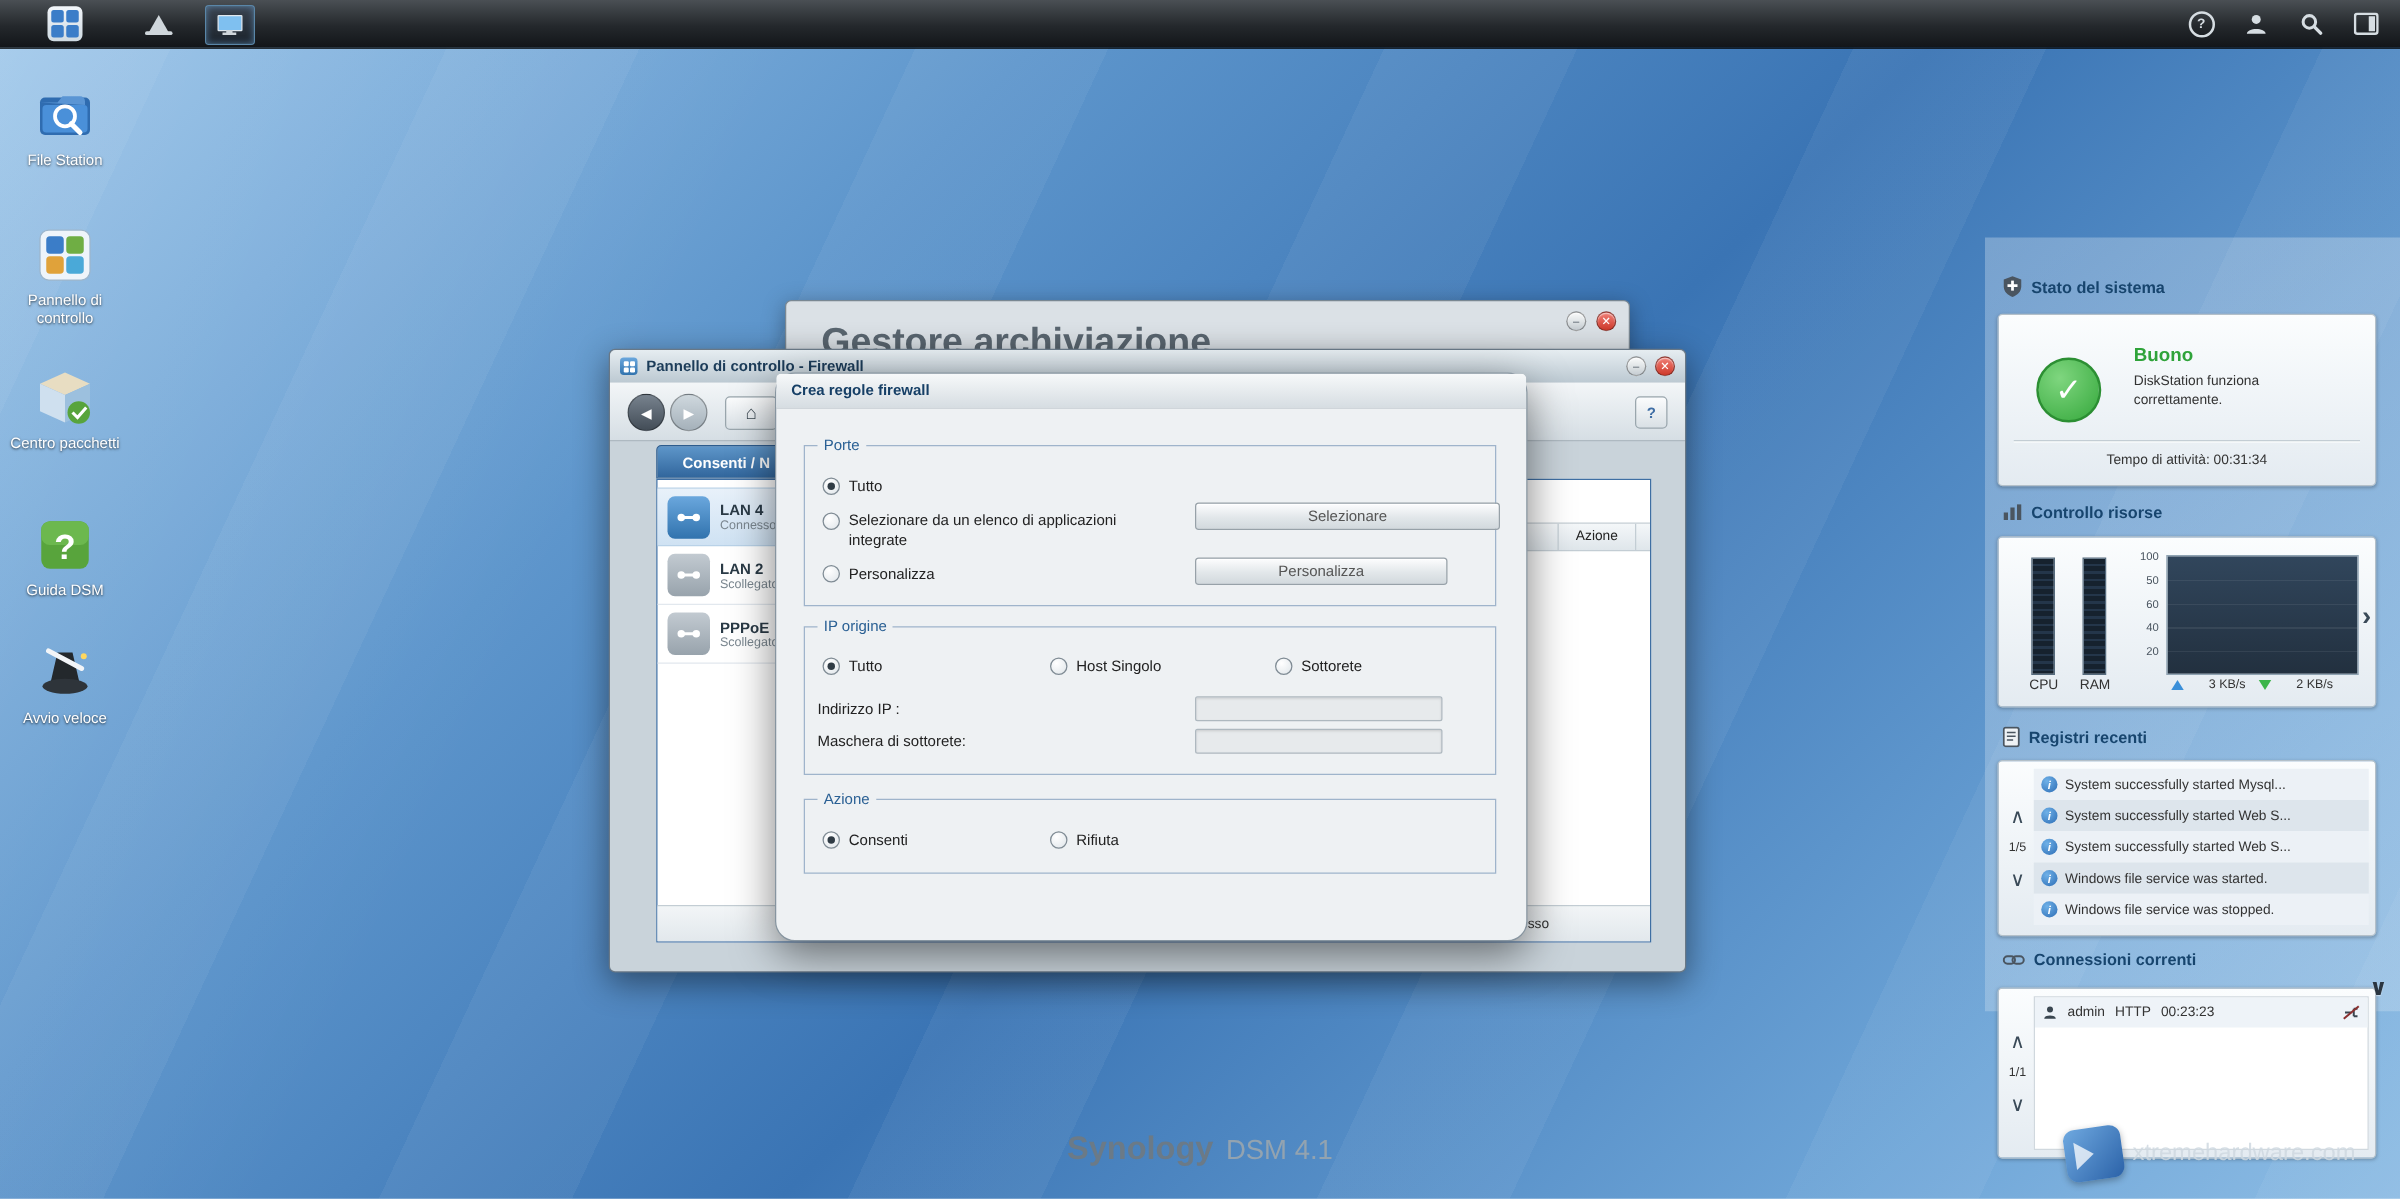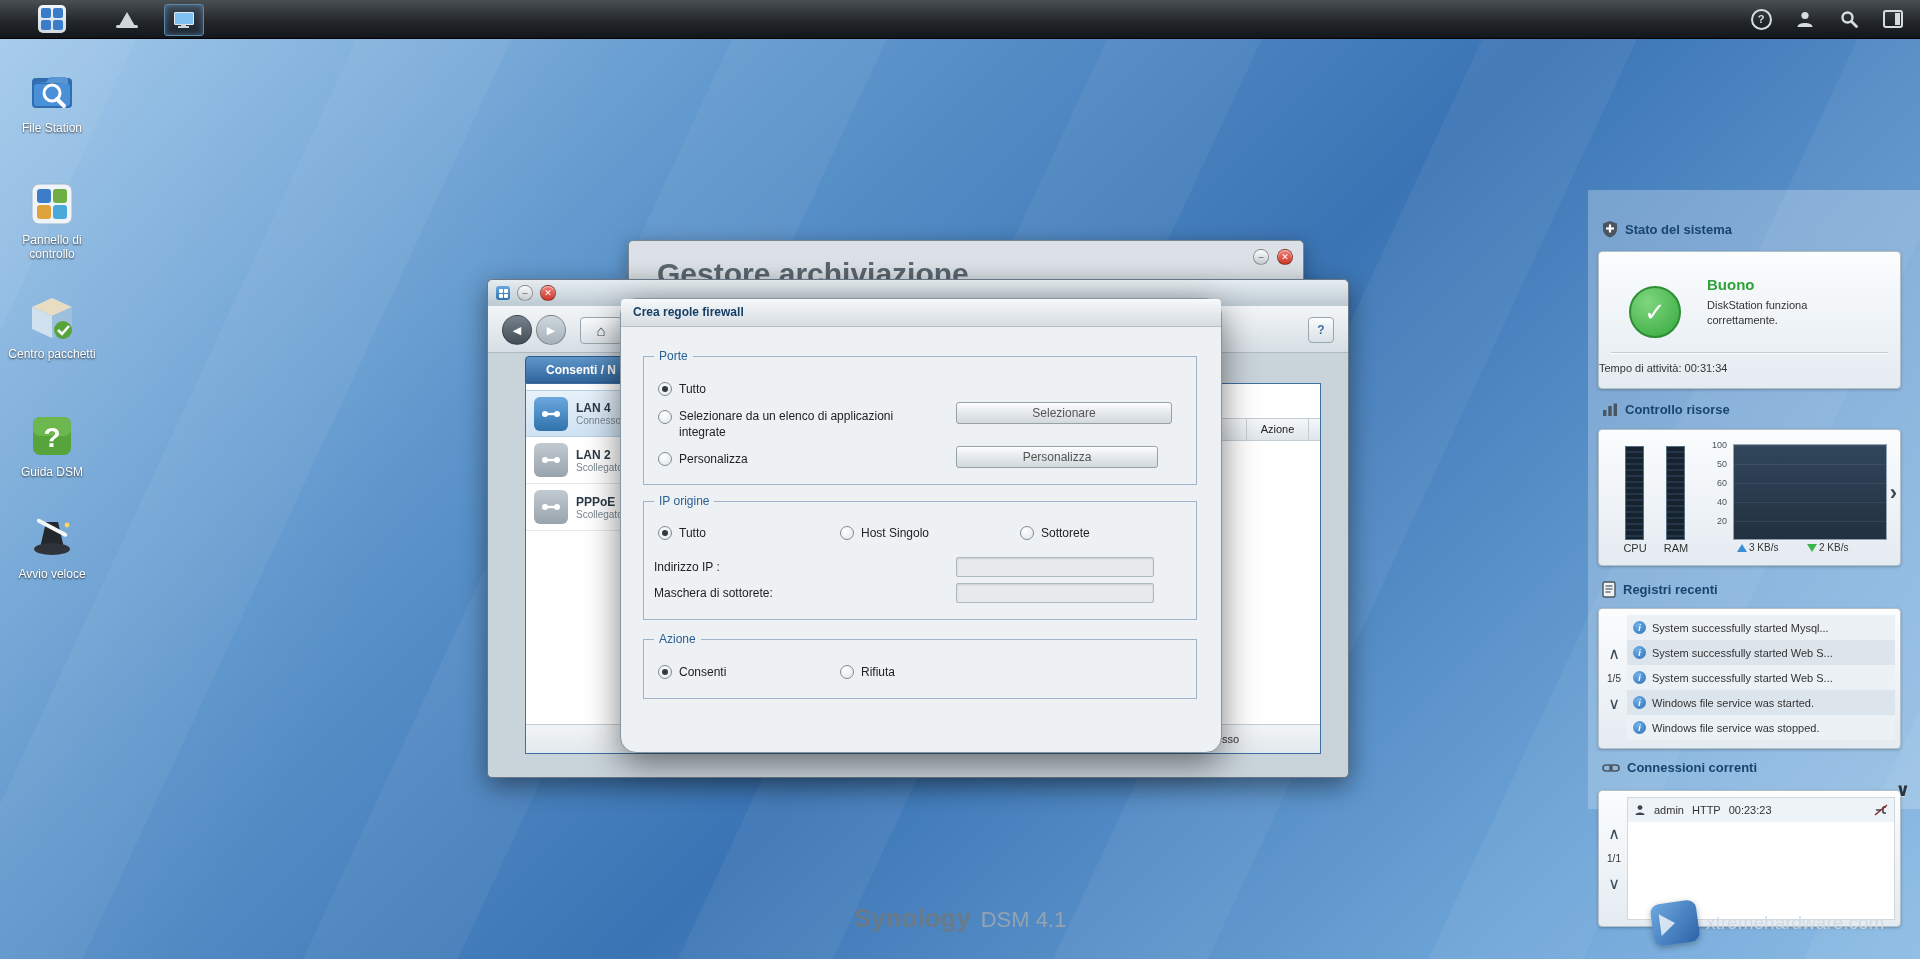--- a/index.html
+++ b/index.html
@@ -106,30 +106,30 @@
      background:linear-gradient(rgba(250,253,255,.28),rgba(225,236,245,.28))}
   .whead{position:absolute;left:14px;display:flex;align-items:center;gap:7px;font-size:13px;font-weight:bold;color:#17456e}
   .wbox{position:absolute;left:10px;width:303px;background:linear-gradient(#fbfdfe,#e4ebf1);
      border:1px solid #b4c0c9;border-radius:4px;box-shadow:0 1px 3px rgba(0,0,0,.25);box-sizing:border-box}
   .okcircle{position:absolute;left:30px;top:34px;width:48px;height:48px;border-radius:50%;
      background:radial-gradient(circle at 35% 30%,#7fd67f,#35a83c);border:2px solid #2c8f33;
      display:flex;align-items:center;justify-content:center;color:#fff;font-size:26px;font-weight:bold}
   .status-good{position:absolute;left:108px;top:24px;font-size:15px;font-weight:bold;color:#2fa33a}
   .status-desc{position:absolute;left:108px;top:46px;width:170px;font-size:11px;color:#333;line-height:1.35}
   .wdivider{position:absolute;left:12px;right:12px;top:100px;border-top:1px solid #c3cdd4;box-shadow:0 1px 0 #fff}
-  .uptime{position:absolute;left:0;right:0;top:110px;text-align:left;font-size:11px;color:#333}
+  .uptime{position:absolute;left:0;right:0;top:110px;text-align:center;font-size:11px;color:#333}
   .gauge{position:absolute;top:16px;width:19px;height:94px;border:1px solid #566b7d;box-sizing:border-box;
      background:repeating-linear-gradient(180deg,#16222e 0 4px,#24364a 4px 6px)}
   .gauge-label{position:absolute;top:112px;width:32px;text-align:center;font-size:11px;color:#333}
   .axis-val{position:absolute;width:30px;text-align:right;font-size:9px;color:#4a5560;line-height:9px}
   .netgraph{position:absolute;left:134px;top:14px;width:154px;height:96px;border:1px solid #8fa3b2;box-sizing:border-box;
      background:linear-gradient(#31465c,#22303f),repeating-linear-gradient(180deg,rgba(255,255,255,.07) 0 1px,rgba(0,0,0,0) 1px 19px);background-blend-mode:screen}
   .tri-up{width:0;height:0;border-left:5px solid transparent;border-right:5px solid transparent;border-bottom:8px solid #3a8fd9}
   .tri-down{width:0;height:0;border-left:5px solid transparent;border-right:5px solid transparent;border-top:8px solid #3cb54a}
-  .netlegend{position:absolute;top:112px;display:flex;align-items:center;gap:2px;font-size:10px;color:#333}
+  .netlegend{position:absolute;top:112px;display:flex;align-items:center;gap:20px;font-size:10px;color:#333}
   .chev{color:#3a4a58;cursor:pointer}
   .pagcol{position:absolute;left:4px;top:0;width:22px;height:100%;display:flex;flex-direction:column;align-items:center;justify-content:center;gap:10px}
   .pag-num{font-size:10px;color:#333}
   .log-rows{position:absolute;left:28px;right:5px;top:6px}
   .log-row{display:flex;align-items:center;gap:6px;height:25px;padding:0 6px;font-size:11px;color:#333;white-space:nowrap;overflow:hidden}
   .log-row:nth-child(odd){background:#ecf1f6}
   .log-row:nth-child(even){background:#dde5ec}
   .info-dot{width:13px;height:13px;border-radius:50%;background:radial-gradient(circle at 35% 30%,#6fb1e8,#2d6db5);
      color:#fff;font-size:9px;font-weight:bold;font-style:italic;display:flex;align-items:center;justify-content:center;flex:none}
   .conn-area{position:absolute;left:28px;right:5px;top:6px;bottom:6px;background:#fff;border:1px solid #d0d8de}
@@ -262,20 +262,21 @@
 </div>
 
 <div id="fw" class="abs">
   <div class="fw-titlebar">
     <span class="win-ico">
         <i></i>
         <i></i>
         <i></i>
         <i></i>
       </span>
+    <span class="fw-title">Pannello di controllo - Firewall</span>
     <span class="cbtn min">–</span>
     <span class="cbtn close">✕</span>
   </div>
   <div class="fw-toolbar">
     <span class="navcirc nav-back">◀</span>
     <span class="navcirc nav-fwd">▶</span>
     <span class="nav-home">⌂</span>
     <span class="fw-help">?</span>
   </div>
   <div class="fw-tab">Consenti / N</div>
@@ -334,21 +335,21 @@
   <div class="fset" style="top:57px;height:129px">
     <span class="fset-legend">Porte</span>
     <div class="radio-row" style="left:14px;top:25px">
       <span class="radio checked"></span>
       <span>Tutto</span>
     </div>
     <div class="radio-row" style="left:14px;top:52px;width:250px">
       <span class="radio" style="margin-top:1px"></span>
       <span style="line-height:1.3">Selezionare da un elenco di applicazioni integrate</span>
     </div>
-    <span class="gbtn" style="left:312px;top:45px;width:216px;height:22px">Selezionare</span>
+    <span class="gbtn" style="left:312px;top:45px;width:244px;height:22px">Selezionare</span>
     <div class="radio-row" style="left:14px;top:95px">
       <span class="radio"></span>
       <span>Personalizza</span>
     </div>
     <span class="gbtn" style="left:312px;top:89px;width:202px;height:22px">Personalizza</span>
   </div>
 
   <div class="fset" style="top:202px;height:119px">
     <span class="fset-legend">IP origine</span>
     <div class="radio-row" style="left:14px;top:24px">

